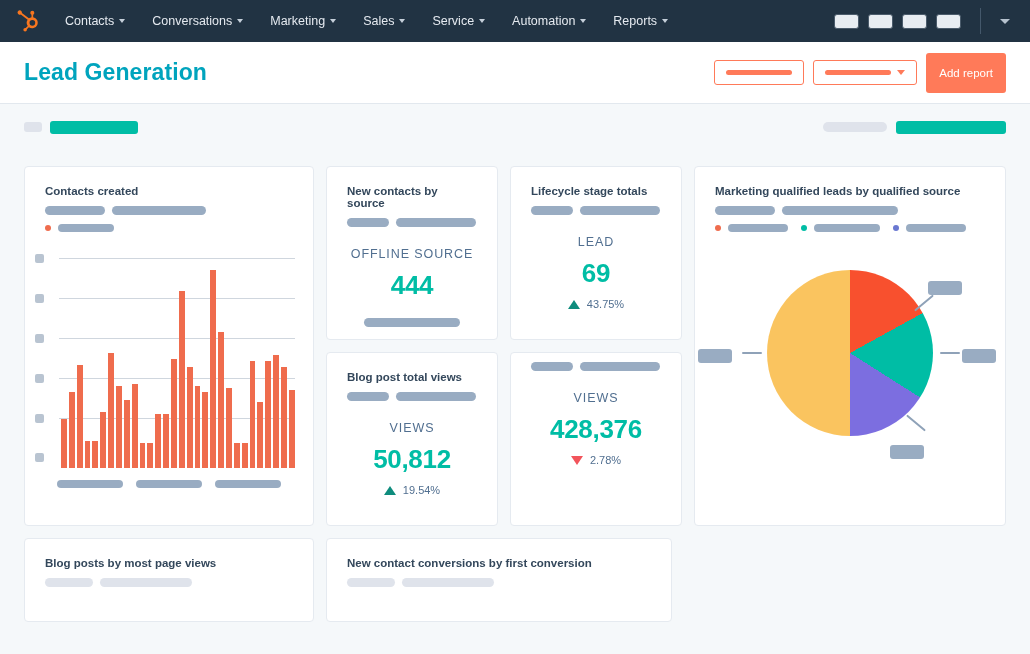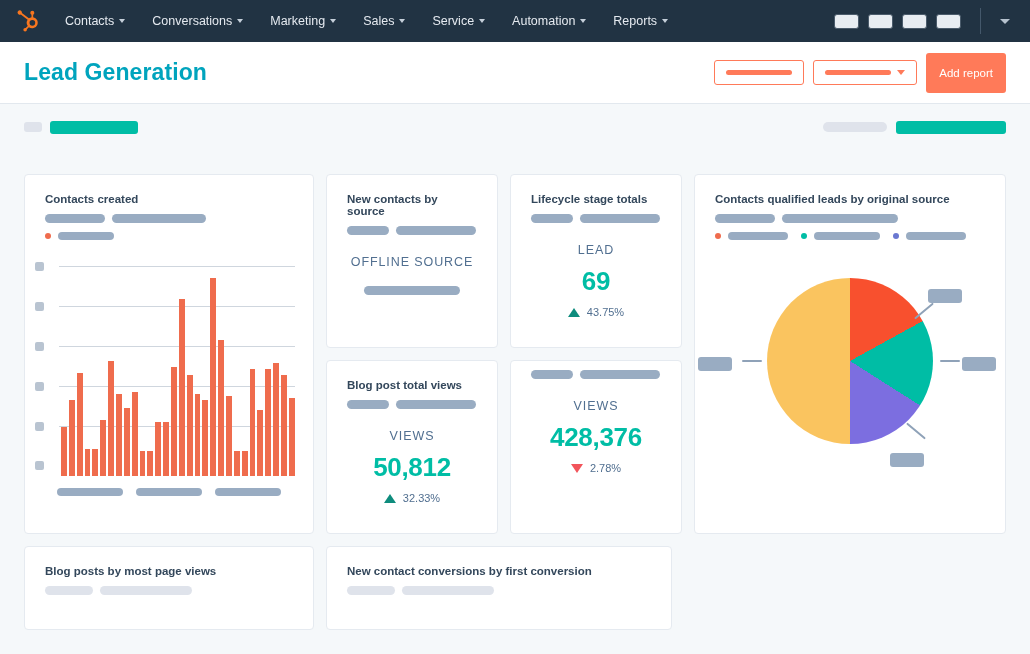--- a/index.html
+++ b/index.html
@@ -55,21 +55,21 @@
     display:flex; align-items:center; padding:0 13px; cursor:pointer; font-weight:400;text-align:right;
   }
 
   
   .filterbar { height:46px; display:flex; align-items:center; padding:0 24px; }
   .fb-left { display:flex; align-items:center; gap:8px; }
   .fb-right { margin-left:auto; display:flex; align-items:center; gap:9px; }
   .chip-sm { width:18px; height:10px; border-radius:3px; background:#dfe3eb; }
 
   
-  .board { padding:16px 24px;margin-top:8px; }
+  .board { padding:16px 24px; }
   .row { display:flex; gap:12px; align-items:stretch; }
   .card { background:#fff; border:1px solid #e5eaf0; border-radius:4px; position:relative; }
   .card-title { font-size:11.5px; color:#33475b; font-weight:600; padding:18px 20px 0 20px; }
   .card-sub { padding:9px 20px 0 20px; display:flex; gap:7px; align-items:center; }
 
   
   .c-bar { width:290px; height:360px; }
   .legend { padding:9px 20px 0 20px; display:flex; align-items:center; gap:7px; }
   .dot { width:6px;height:6px;border-radius:50%; }
   .chart-area { position:relative; margin:18px 10px 0 10px; height:218px; }
@@ -254,36 +254,37 @@
     </div>
 
     <div style="display:flex;flex-direction:column;gap:12px;">
       <div class="card c-kpi">
         <div class="card-title">New contacts by source</div>
         <div class="card-sub">
           <span class="rb" style="width:42px;"></span>
           <span class="rb" style="width:80px;"></span>
         </div>
         <div class="kpi-label">OFFLINE SOURCE</div>
+        <div class="kpi-value">444</div>
         <div class="kpi-bar">
           <span class="rb"></span>
         </div>
       </div>
 
       <div class="card c-kpi">
         <div class="card-title">Blog post total views</div>
         <div class="card-sub">
           <span class="rb" style="width:42px;"></span>
           <span class="rb" style="width:80px;"></span>
         </div>
         <div class="kpi-label">VIEWS</div>
         <div class="kpi-value">50,812</div>
         <div class="kpi-delta">
           <span class="tri-up"></span>
-          <span>32.33%</span>
+          <span>19.54%</span>
         </div>
       </div>
     </div>
 
     <div style="display:flex;flex-direction:column;gap:12px;">
       <div class="card c-kpi">
         <div class="card-title">Lifecycle stage totals</div>
         <div class="card-sub">
           <span class="rb" style="width:42px;"></span>
           <span class="rb" style="width:80px;"></span>
@@ -304,21 +305,21 @@
         <div class="kpi-label">VIEWS</div>
         <div class="kpi-value">428,376</div>
         <div class="kpi-delta">
           <span class="tri-down"></span>
           <span>2.78%</span>
         </div>
       </div>
     </div>
 
     <div class="card c-pie">
-      <div class="card-title">Contacts qualified leads by original source</div>
+      <div class="card-title">Marketing qualified leads by qualified source</div>
       <div class="card-sub">
         <span class="rb" style="width:60px;"></span>
         <span class="rb" style="width:116px;"></span>
       </div>
       <div class="legend">
         <span class="dot" style="background:#ef6c4d"></span>
         <span class="rb" style="width:60px;height:8px;"></span>
         <span class="dot" style="background:#00bda5;margin-left:6px;"></span>
         <span class="rb" style="width:66px;height:8px;"></span>
         <span class="dot" style="background:#6a78d1;margin-left:6px;"></span>

